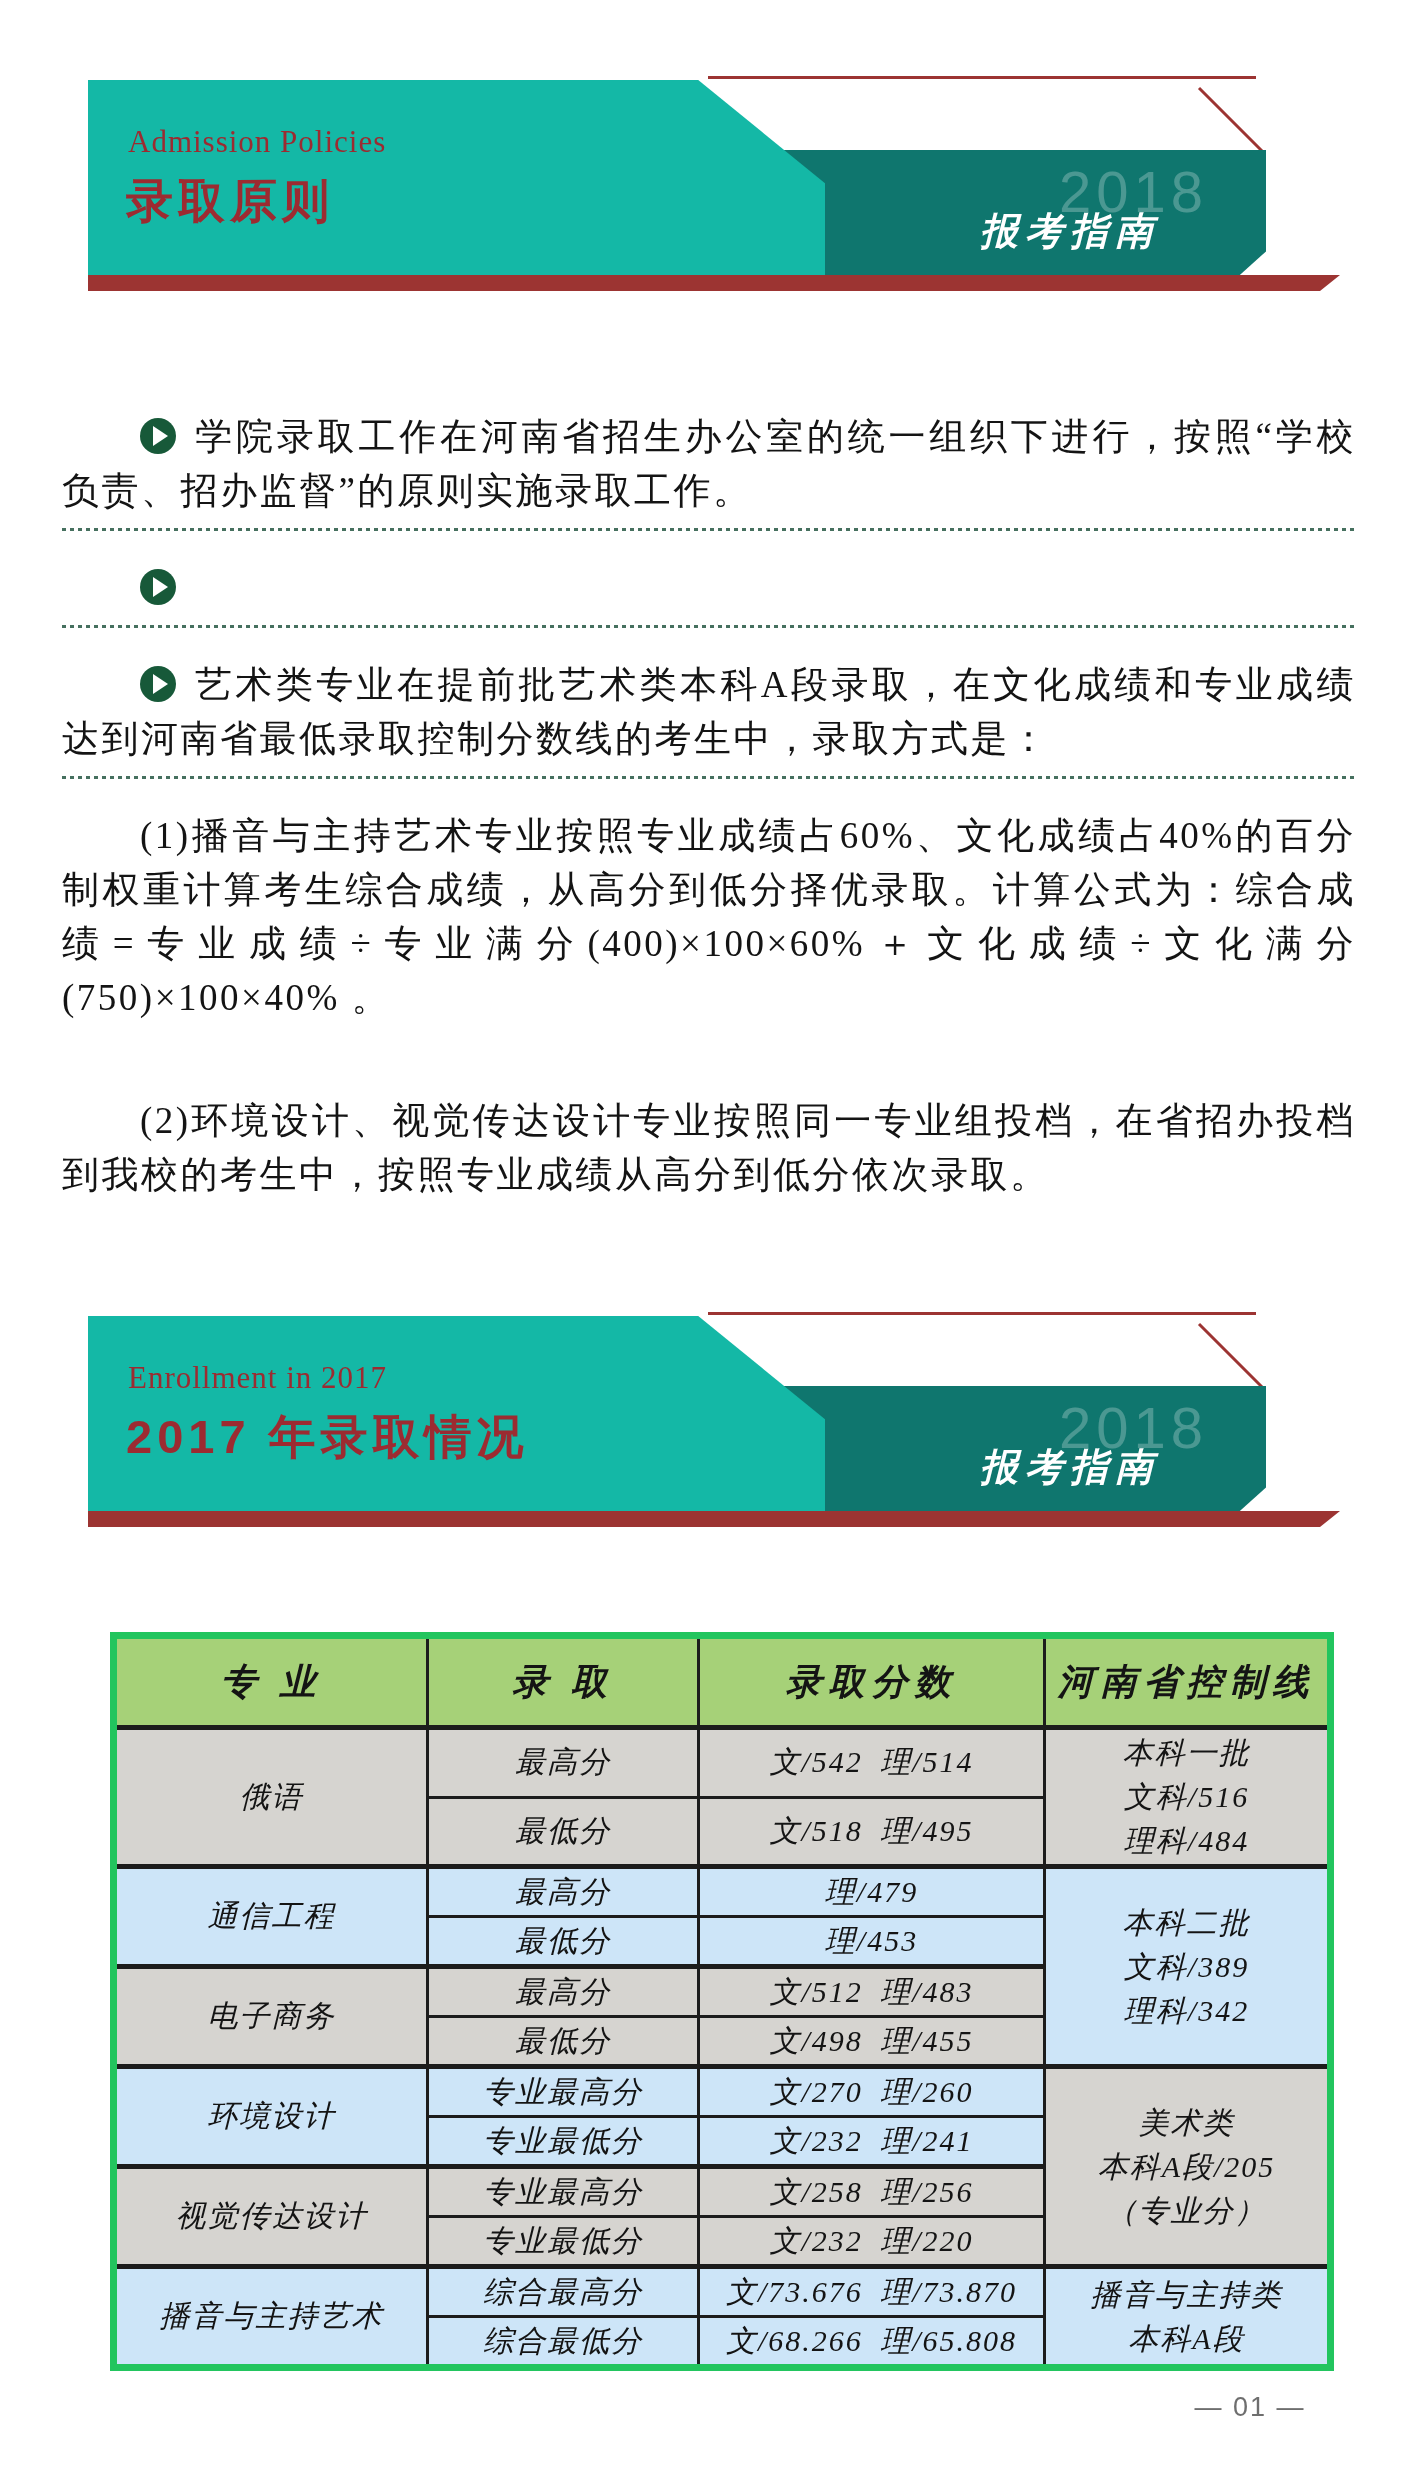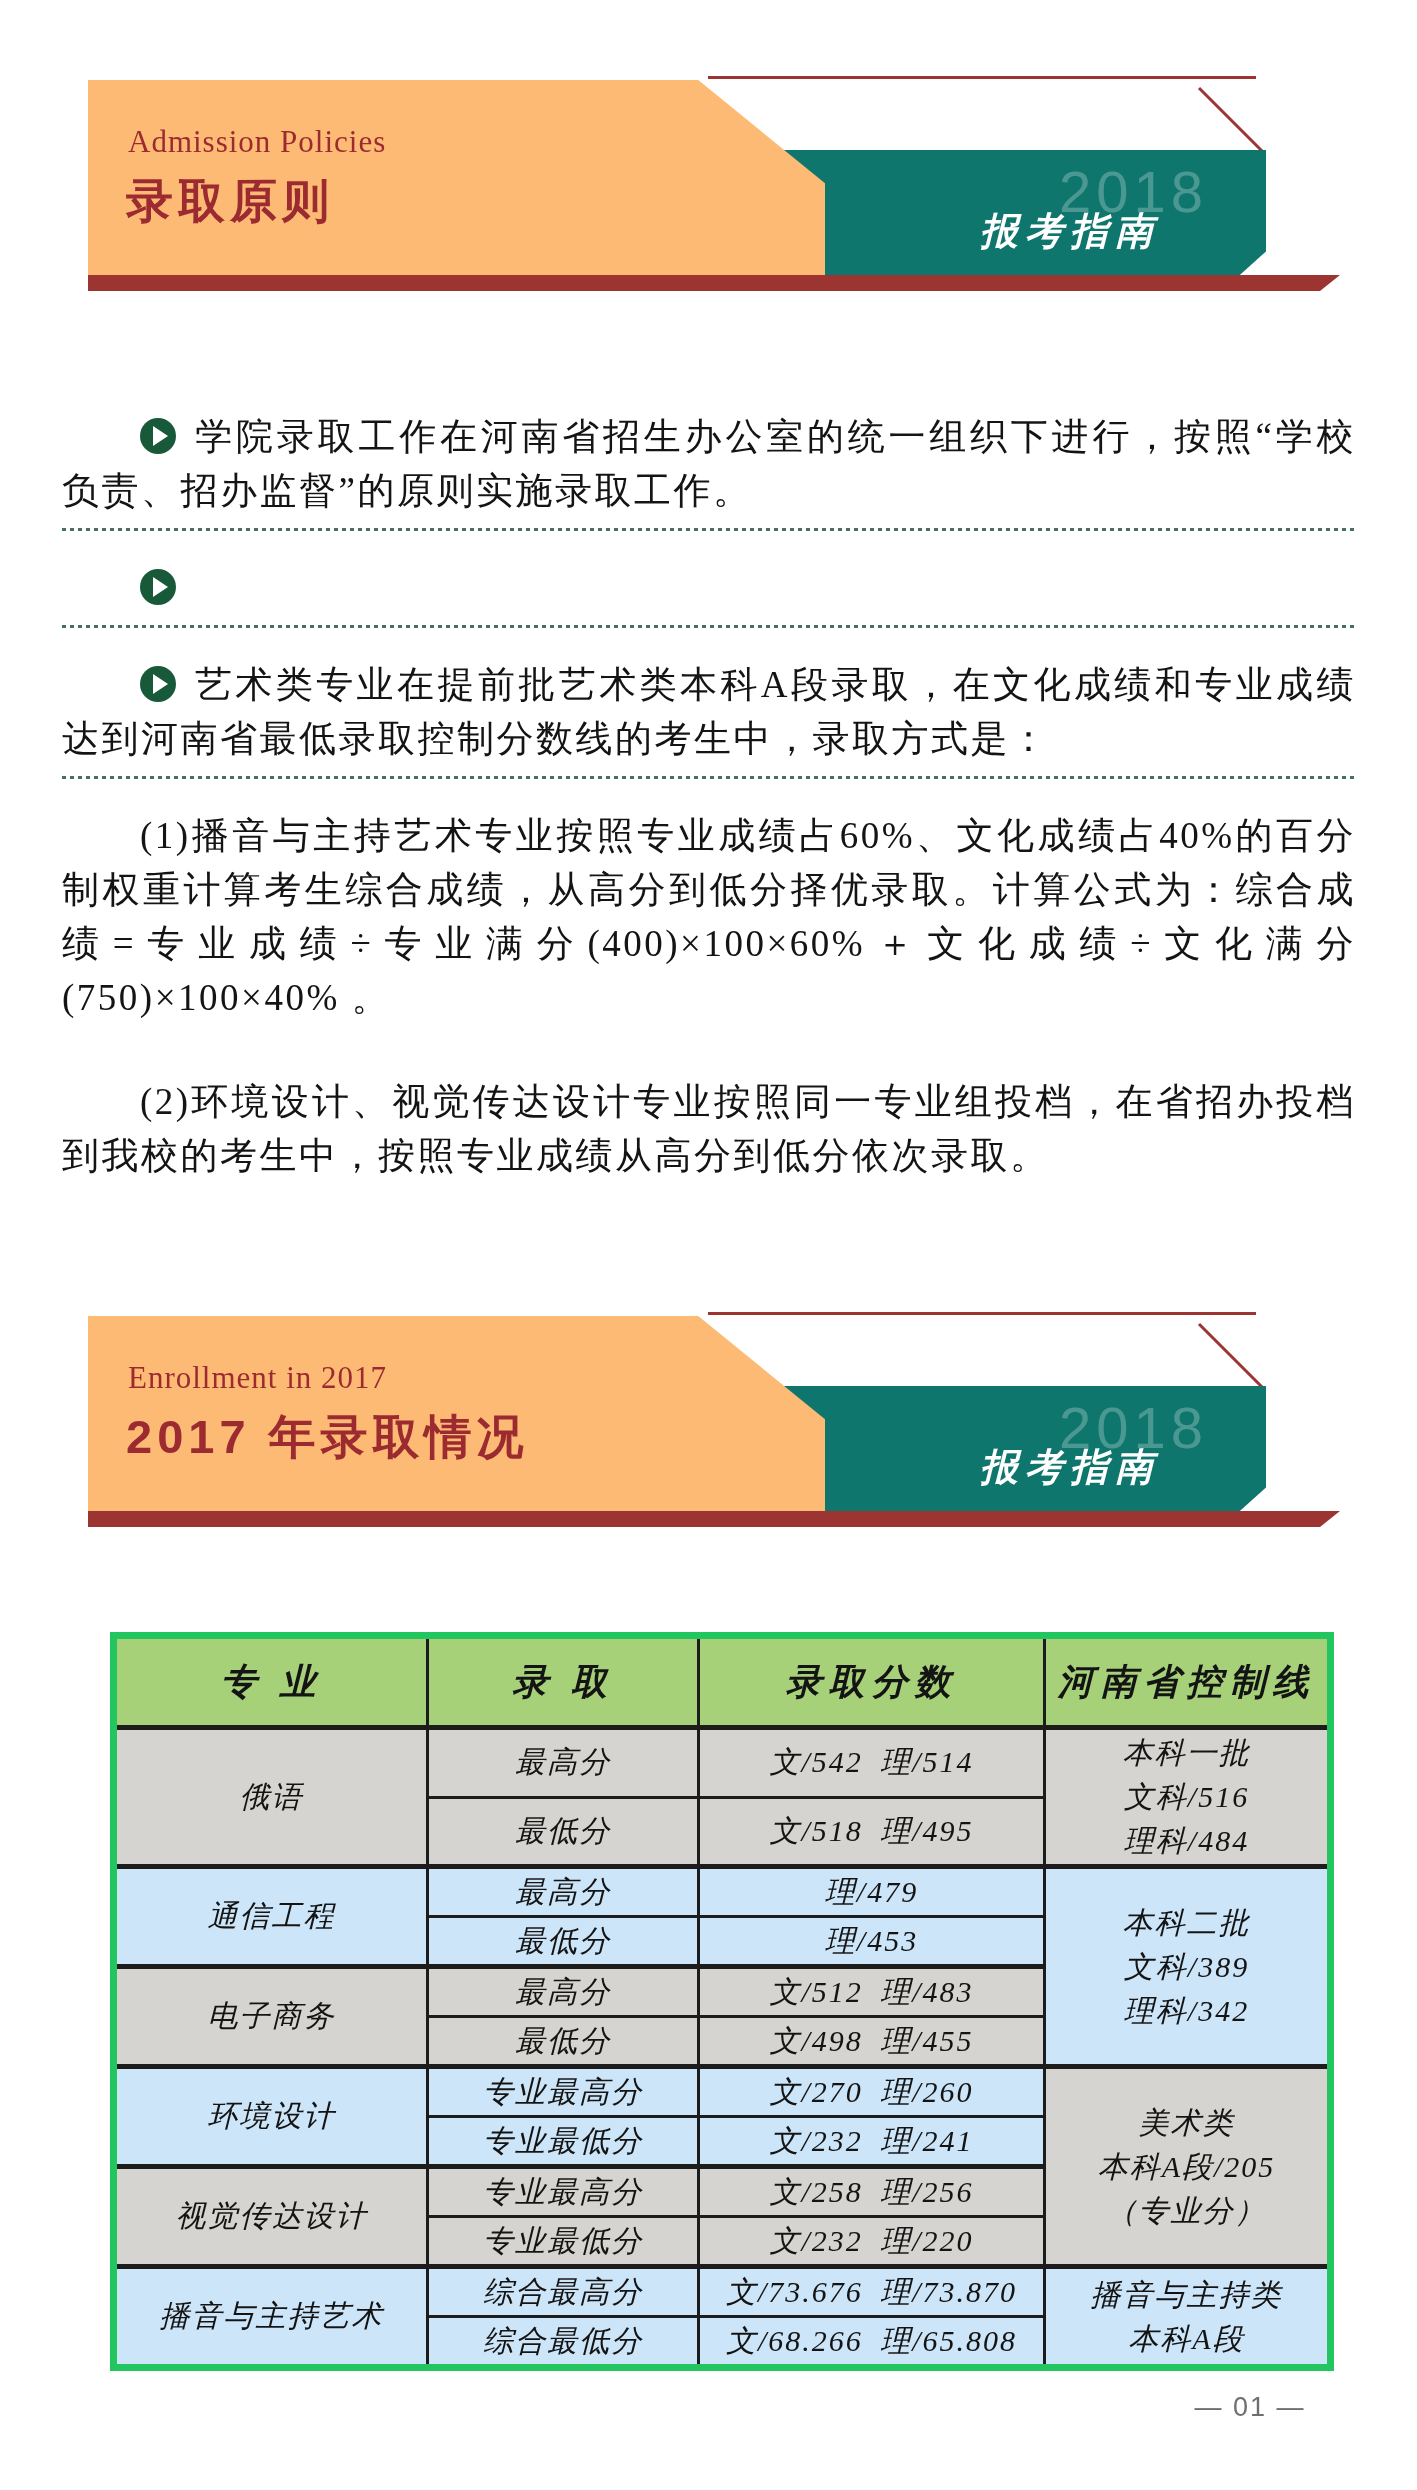--- a/index.html
+++ b/index.html
@@ -16,32 +16,32 @@
   .b-red  { position:absolute; left:690px; top:74px; width:488px; height:130px; background:#0f766e;
             clip-path:polygon(0 0,100% 0,100% 78%,93.5% 100%,0 100%); }
   .b-year { position:absolute; right:58px; top:8px; font-size:58px; letter-spacing:5px;
             color:rgba(255,255,255,0.25); font-family:"Liberation Sans","DejaVu Sans",sans-serif; }
   .b-guide{ position:absolute; right:106px; top:56px; font-size:38px; font-weight:bold; font-style:italic;
             letter-spacing:7px; color:#ffffff; }
   .b-motto{ position:absolute; right:56px; top:104px; font-size:21px; font-style:italic;
             letter-spacing:2px; color:#ffffff;margin-top:32px; }
   .b-strip{ position:absolute; left:0; top:199px; width:1252px; height:16px; background:#9c3432;
             clip-path:polygon(0 0,100% 0,calc(100% - 20px) 100%,0 100%); }
-  .b-gray { position:absolute; left:0; top:4px; width:737px; height:195px; background:#fdba74;
+  .b-gray { position:absolute; left:0; top:4px; width:737px; height:195px; background:#14b8a6;
             clip-path:polygon(0 0,82.8% 0,100% 53%,100% 100%,0 100%); }
   .b-en   { position:absolute; left:40px; top:44px; font-size:31px; color:#9c2b31; letter-spacing:1px; }
   .b-cn   { position:absolute; left:38px; top:90px; font-size:47px; font-weight:900; letter-spacing:5px;
             color:#9c2b31; font-family:"Liberation Sans","DejaVu Sans",sans-serif; }
 
   
   .content { position:absolute; left:62px; top:410px; width:1294px; }
   .para { margin:0; font-size:37px; line-height:54px; letter-spacing:2.5px;
           text-align:justify; text-indent:78px; }
   .para-num { margin-top:26px; }
-  .para-num + .para-num { margin-top:50px; }
+  .para-num + .para-num { margin-top:69px; }
   .bullet { display:inline-block; width:36px; height:36px; border-radius:50%;
             background:#175939; position:relative; margin-right:18px; vertical-align:-5px; }
   .bullet::after { content:''; position:absolute; left:13px; top:8px; width:0; height:0;
             border-left:15px solid #ffffff; border-top:10px solid transparent;
             border-bottom:10px solid transparent; }
   .divider { height:3px; margin:10px 0 30px 0;
             background-image:repeating-linear-gradient(90deg,#46705f 0 4px,transparent 4px 8px); }
 
   
   .score-table { position:absolute; left:110px; top:1632px; width:1217px;

